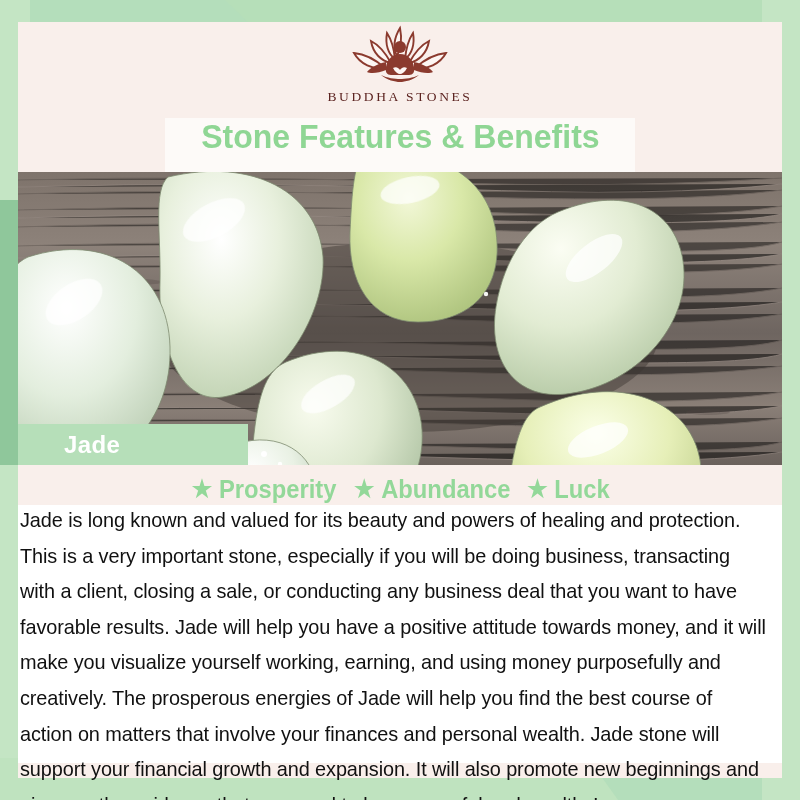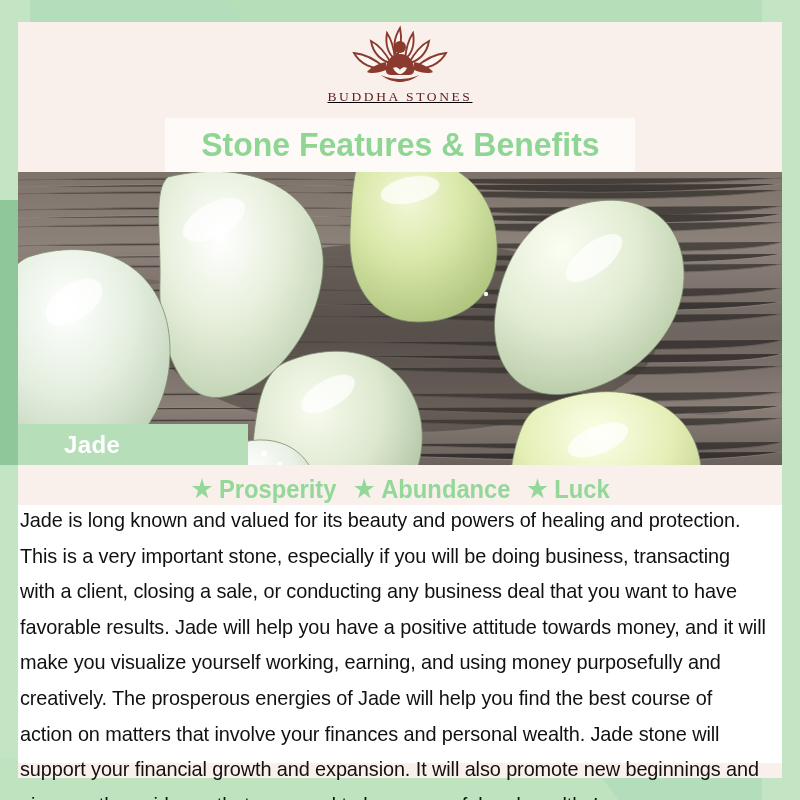--- a/index.html
+++ b/index.html
@@ -50,36 +50,35 @@
     width:764px;height:756px;
     background:#f9efeb;
     z-index:3;
   }
 
   
   .logo-wrap{
     position:absolute;left:0;top:22px;width:800px;height:96px;
     display:flex;flex-direction:column;align-items:center;justify-content:flex-start;
     z-index:6;
-    text-decoration:underline;
   }
   .logo-mark{width:150px;height:66px;display:block;}
   .logo-text{
     margin-top:1px;
     font-family:"Liberation Serif", serif;
     font-size:13.5px;letter-spacing:2.6px;
     color:#5c2320;font-weight:400;
     white-space:nowrap;
   }
 
   
   .title-banner{
     position:absolute;left:165px;top:118px;width:470px;height:54px;
     background:#fdfaf8;
-    display:flex;align-items:center;justify-content:center;
+    display:flex;align-items:flex-start;justify-content:center;
     z-index:6;
   }
   .title-banner .txt{
     font-family:"Liberation Sans Narrow","Liberation Sans",sans-serif;
     font-weight:bold;
     font-size:33px;
     letter-spacing:0px;
     color:#8fd694;
     transform:scaleX(0.97);
     white-space:nowrap;

